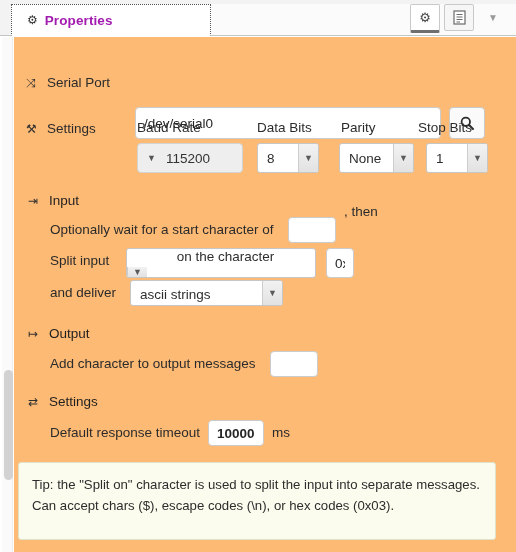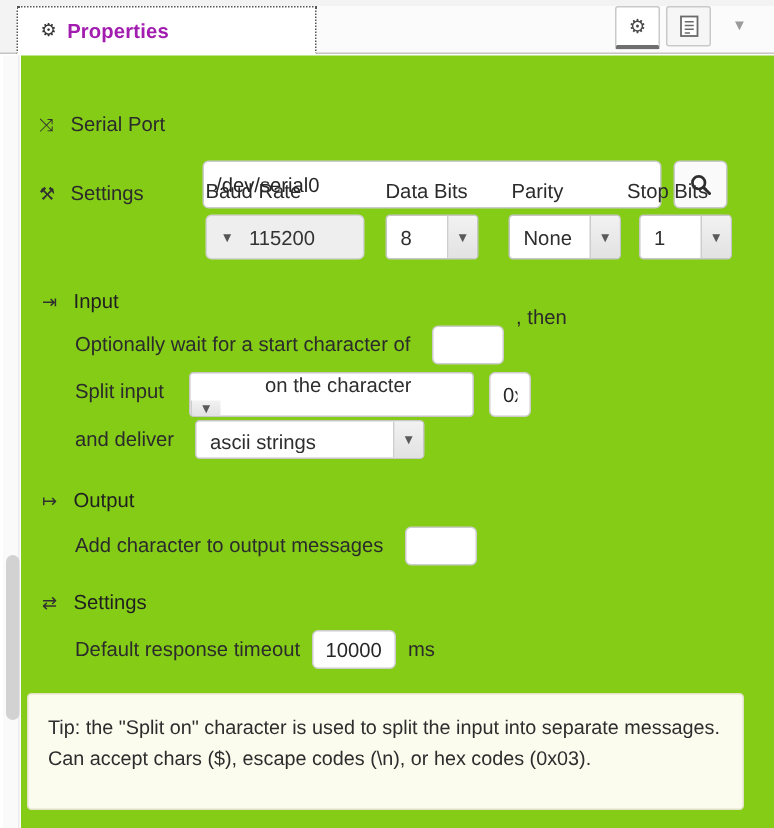--- a/index.html
+++ b/index.html
@@ -105,21 +105,21 @@
     width: 9px; height: 110px;
     background: #d2d2d2;
     border-radius: 5px;
   }
 
   
   .body {
     position: absolute;
     left: 14px; top: 37px;
     width: 502px; height: 515px;
-    background: #84cc16;
+    background: #fdba74;
   }
 
   .row { position: absolute; display: flex; align-items: center; }
 
   .lbl {
     font-size: 13.5px;
     color: #2b2b2b;
     white-space: nowrap;
   }
   .lbl-icon {
@@ -346,20 +346,20 @@
         <span>Output</span>
     </div>
     <div class="lbl" style="position:absolute; left:36px; top:319px;">Add character to output messages</div>
     <input class="txt small" type="text" style="position: absolute; left: 256px; top: 314px; width: 48px;" value="">
 
     <div class="section-head" style="position:absolute; left:14px; top:357px;">
       <span class="lbl-icon">⇄</span>
         <span>Settings</span>
     </div>
     <div class="lbl" style="position:absolute; left:36px; top:388px;text-align:right;">Default response timeout</div>
-    <input class="txt small" type="text" style="position: absolute; left: 194px; top: 383px; width: 56px;" value="10000">
+    <input class="txt small" type="text" style="position: absolute; left: 194px; top: 383px; width: 56px; font-weight: bold;" value="10000">
     <div class="lbl" style="position:absolute; left:258px; top:388px;">ms</div>
 
   </div>
 
   <div class="tip">Tip: the "Split on" character is used to split the input into separate messages. Can accept chars ($), escape codes (\n), or hex codes (0x03).</div>
 
 </div>
 
 </body></html>

